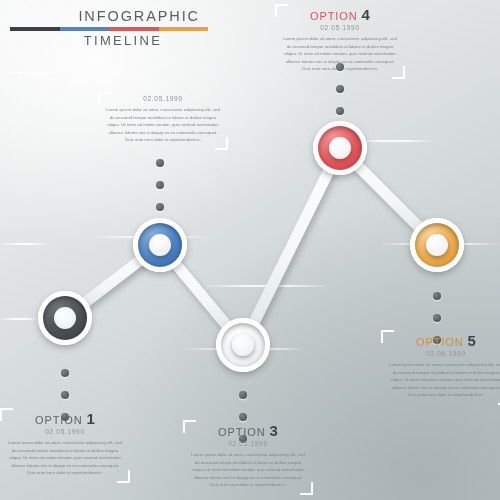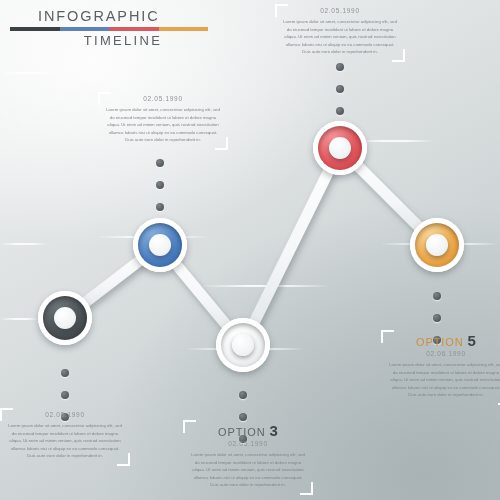--- a/index.html
+++ b/index.html
@@ -15,21 +15,21 @@
       radial-gradient(ellipse 500px 420px at 85% 95%, #a9b3b6 0%, rgba(169,179,182,0) 65%),
       linear-gradient(150deg, #f4f5f5 0%, #e3e6e7 30%, #cfd5d6 62%, #b9c1c3 100%);
   }
 
   
   .hline{position:absolute;height:2px;pointer-events:none;
     background:linear-gradient(90deg, rgba(255,255,255,0) 0%, rgba(255,255,255,.85) 35%, rgba(255,255,255,.85) 65%, rgba(255,255,255,0) 100%);}
 
   
   #header{position:absolute;left:0;top:6px;width:250px;height:44px;}
-  .hdr-title{position:absolute;left:38px;top:2px;width:170px;text-align:left;
+  .hdr-title{position:absolute;left:30px;top:2px;width:170px;text-align:right;
     font-size:14.5px;letter-spacing:1.9px;color:#5a5f63;font-weight:400;}
   .hdr-sub{position:absolute;left:38px;top:27px;width:170px;text-align:center;
     font-size:13px;letter-spacing:2.3px;color:#5a5f63;font-weight:400;}
   #colorbar{position:absolute;left:10px;top:21px;width:198px;height:3.5px;display:flex;}
   #colorbar span{flex:1;height:100%;display:block;}
 
   
   #graph{position:absolute;left:0;top:0;width:500px;height:500px;}
 
   
@@ -151,20 +151,24 @@
   </div>
   <div class="dots" style="left:433px;top:285px;">
     <i></i>
     <i></i>
     <i></i>
   </div>
 
   <div class="opt" style="left:2px;top:410px;">
     <div class="brk tl" style="left:-2px;top:-2px;"></div>
     <div class="brk br" style="right:-2px;bottom:-6px;"></div>
+    <div class="ttl">
+      <span>OPTION</span>
+      <b>1</b>
+    </div>
     <div class="date">02.05.1990</div>
     <div class="body">Lorem ipsum dolor sit amet, consectetur adipisicing elit, sed do eiusmod tempor incididunt ut labore et dolore magna aliqua. Ut enim ad minim veniam, quis nostrud exercitation ullamco laboris nisi ut aliquip ex ea commodo consequat. Duis aute irure dolor in reprehenderit in.</div>
   </div>
 
   <div class="opt" style="left:100px;top:94px;">
     <div class="brk tl" style="left:-2px;top:-2px;"></div>
     <div class="brk br" style="right:-2px;bottom:-6px;"></div>
     <div class="date">02.05.1990</div>
     <div class="body">Lorem ipsum dolor sit amet, consectetur adipisicing elit, sed do eiusmod tempor incididunt ut labore et dolore magna aliqua. Ut enim ad minim veniam, quis nostrud exercitation ullamco laboris nisi ut aliquip ex ea commodo consequat. Duis aute irure dolor in reprehenderit in.</div>
   </div>
@@ -176,20 +180,24 @@
       <span>OPTION</span>
       <b>3</b>
     </div>
     <div class="date">02.05.1990</div>
     <div class="body">Lorem ipsum dolor sit amet, consectetur adipisicing elit, sed do eiusmod tempor incididunt ut labore et dolore magna aliqua. Ut enim ad minim veniam, quis nostrud exercitation ullamco laboris nisi ut aliquip ex ea commodo consequat. Duis aute irure dolor in reprehenderit in.</div>
   </div>
 
   <div class="opt" style="left:277px;top:6px;">
     <div class="brk tl" style="left:-2px;top:-2px;"></div>
     <div class="brk br" style="right:-2px;bottom:-6px;"></div>
+    <div class="ttl" style="color:#d8565c;">
+      <span>OPTION</span>
+      <b>4</b>
+    </div>
     <div class="date">02.05.1990</div>
     <div class="body">Lorem ipsum dolor sit amet, consectetur adipisicing elit, sed do eiusmod tempor incididunt ut labore et dolore magna aliqua. Ut enim ad minim veniam, quis nostrud exercitation ullamco laboris nisi ut aliquip ex ea commodo consequat. Duis aute irure dolor in reprehenderit in.</div>
   </div>
 
   <div class="opt" style="left:383px;top:332px;">
     <div class="brk tl" style="left:-2px;top:-2px;"></div>
     <div class="brk br" style="right:-2px;bottom:-6px;"></div>
     <div class="ttl" style="color:#cf8e3d;">
       <span>OPTION</span>
       <b>5</b>

